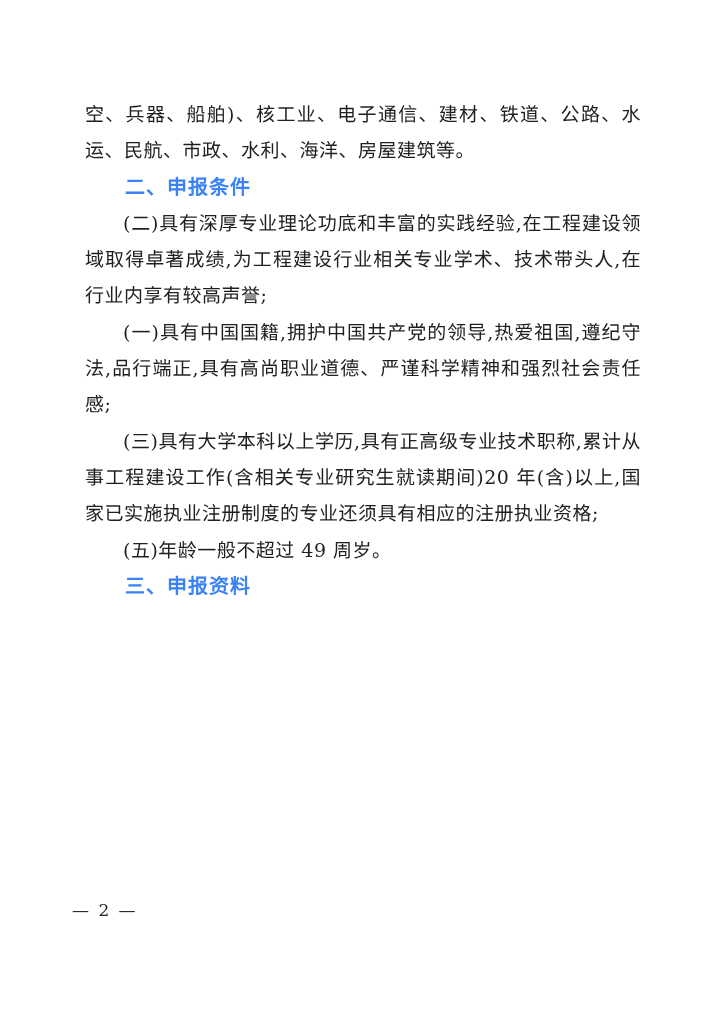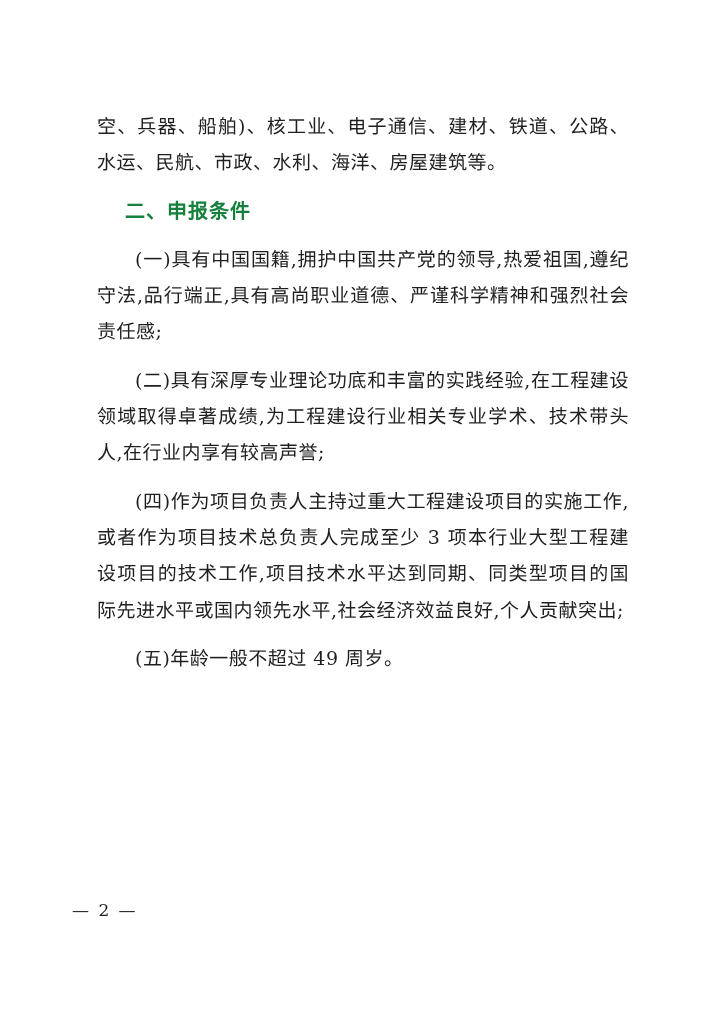--- a/index.html
+++ b/index.html
@@ -16,58 +16,59 @@
     color: #1f1f1f;
     font-family: "DejaVu Serif", "Liberation Serif", serif;
   }
   .content {
     position: absolute;
     left: 85px;
     top: 96px;
     width: 556px;
   }
   .para {
-    margin: 12px;
+    margin: 0;
     font-size: 19px;
     line-height: 36.3px;
     letter-spacing: 0.5px;
     text-align: justify;
     text-indent: 2em;
     word-break: break-all;
   }
   .para.no-indent {
     text-indent: 0;
   }
   .heading {
     margin: 0;
     font-size: 20px;
     line-height: 36.3px;
     letter-spacing: 1px;
     font-weight: bold;
     text-indent: 2em;
     font-family: "DejaVu Sans", "Liberation Sans", sans-serif;
-    color: #15803d;
+    color: #3b82f6;
   }
   .page-number {
     position: absolute;
     left: 72px;
     top: 897px;
     font-size: 17px;
     letter-spacing: 2px;
     line-height: 26px;
     color: #1f1f1f;
     font-family: "DejaVu Serif", "Liberation Serif", serif;
   }
 </style>
 </head>
 <body>
 
 <div class="page">
   <div class="content">
     <p class="para no-indent">空、兵器、船舶)、核工业、电子通信、建材、铁道、公路、水运、民航、市政、水利、海洋、房屋建筑等。</p>
     <p class="heading">二、申报条件</p>
+    <p class="para">(二)具有深厚专业理论功底和丰富的实践经验,在工程建设领域取得卓著成绩,为工程建设行业相关专业学术、技术带头人,在行业内享有较高声誉;</p>
     <p class="para">(一)具有中国国籍,拥护中国共产党的领导,热爱祖国,遵纪守法,品行端正,具有高尚职业道德、严谨科学精神和强烈社会责任感;</p>
-    <p class="para">(二)具有深厚专业理论功底和丰富的实践经验,在工程建设领域取得卓著成绩,为工程建设行业相关专业学术、技术带头人,在行业内享有较高声誉;</p>
-    <p class="para">(四)作为项目负责人主持过重大工程建设项目的实施工作,或者作为项目技术总负责人完成至少 3 项本行业大型工程建设项目的技术工作,项目技术水平达到同期、同类型项目的国际先进水平或国内领先水平,社会经济效益良好,个人贡献突出;</p>
+    <p class="para">(三)具有大学本科以上学历,具有正高级专业技术职称,累计从事工程建设工作(含相关专业研究生就读期间)20 年(含)以上,国家已实施执业注册制度的专业还须具有相应的注册执业资格;</p>
     <p class="para">(五)年龄一般不超过 49 周岁。</p>
+    <p class="heading">三、申报资料</p>
   </div>
   <div class="page-number">— 2 —</div>
 </div>
 
 </body></html>

